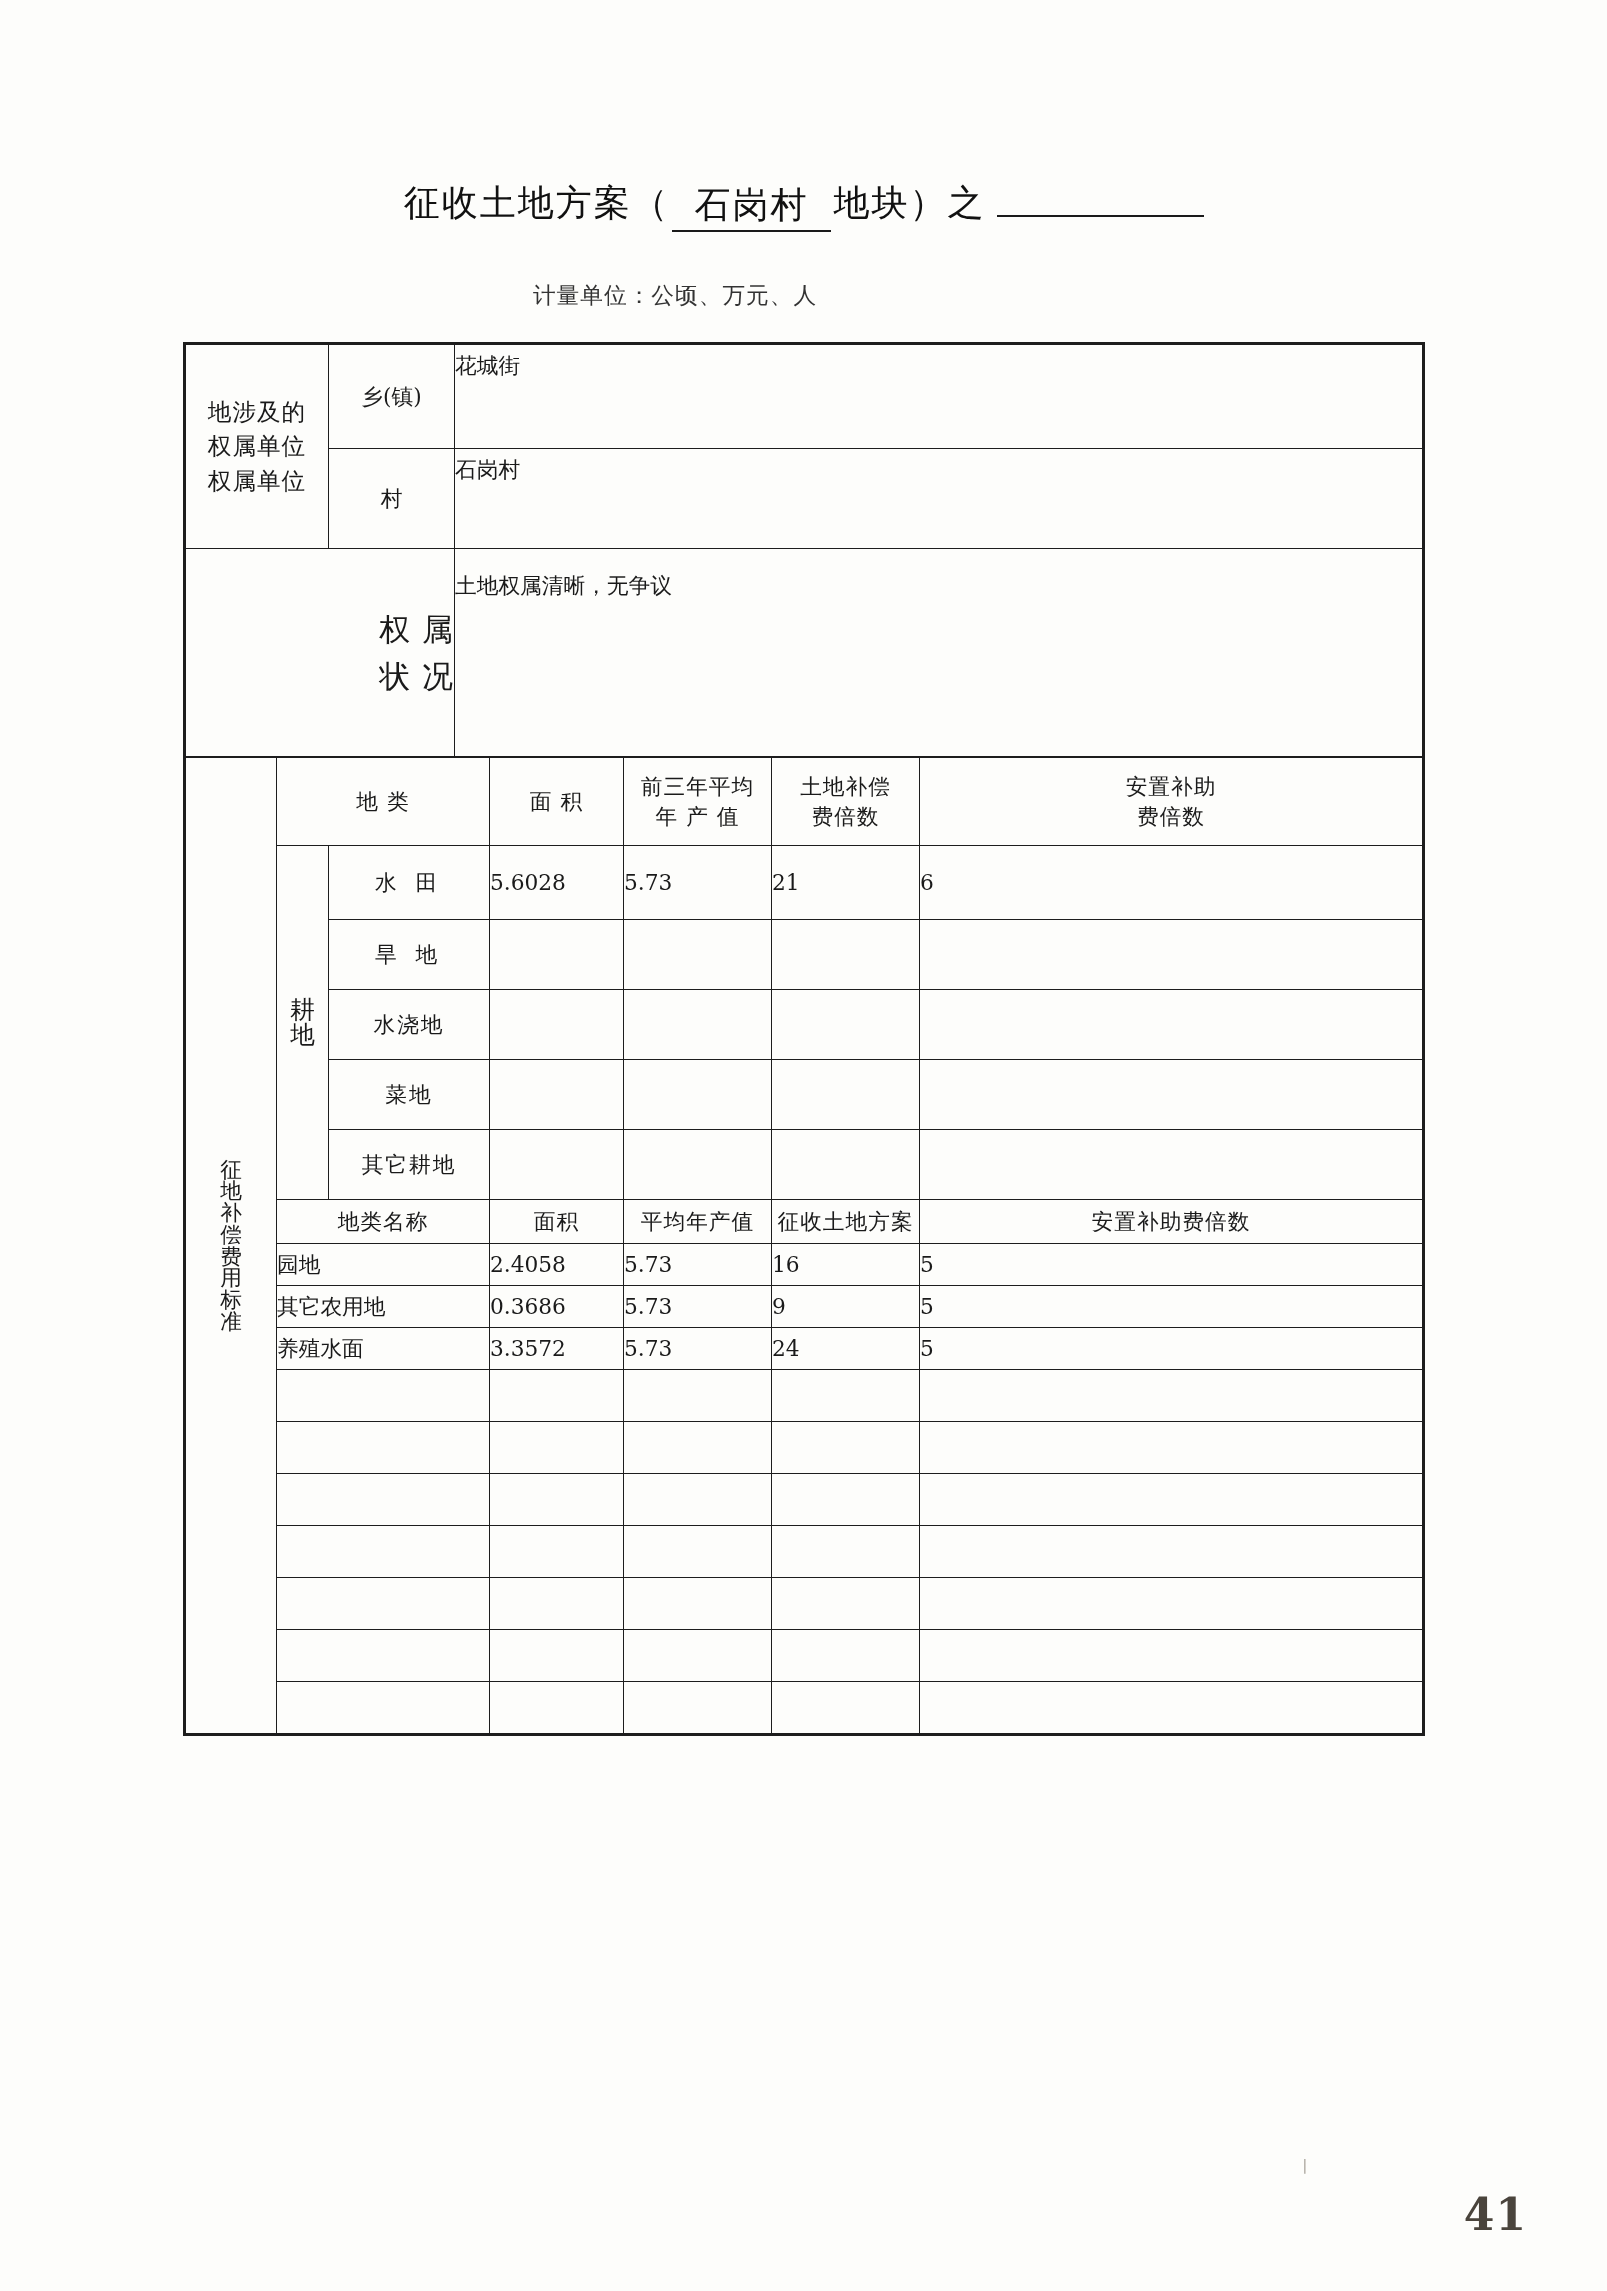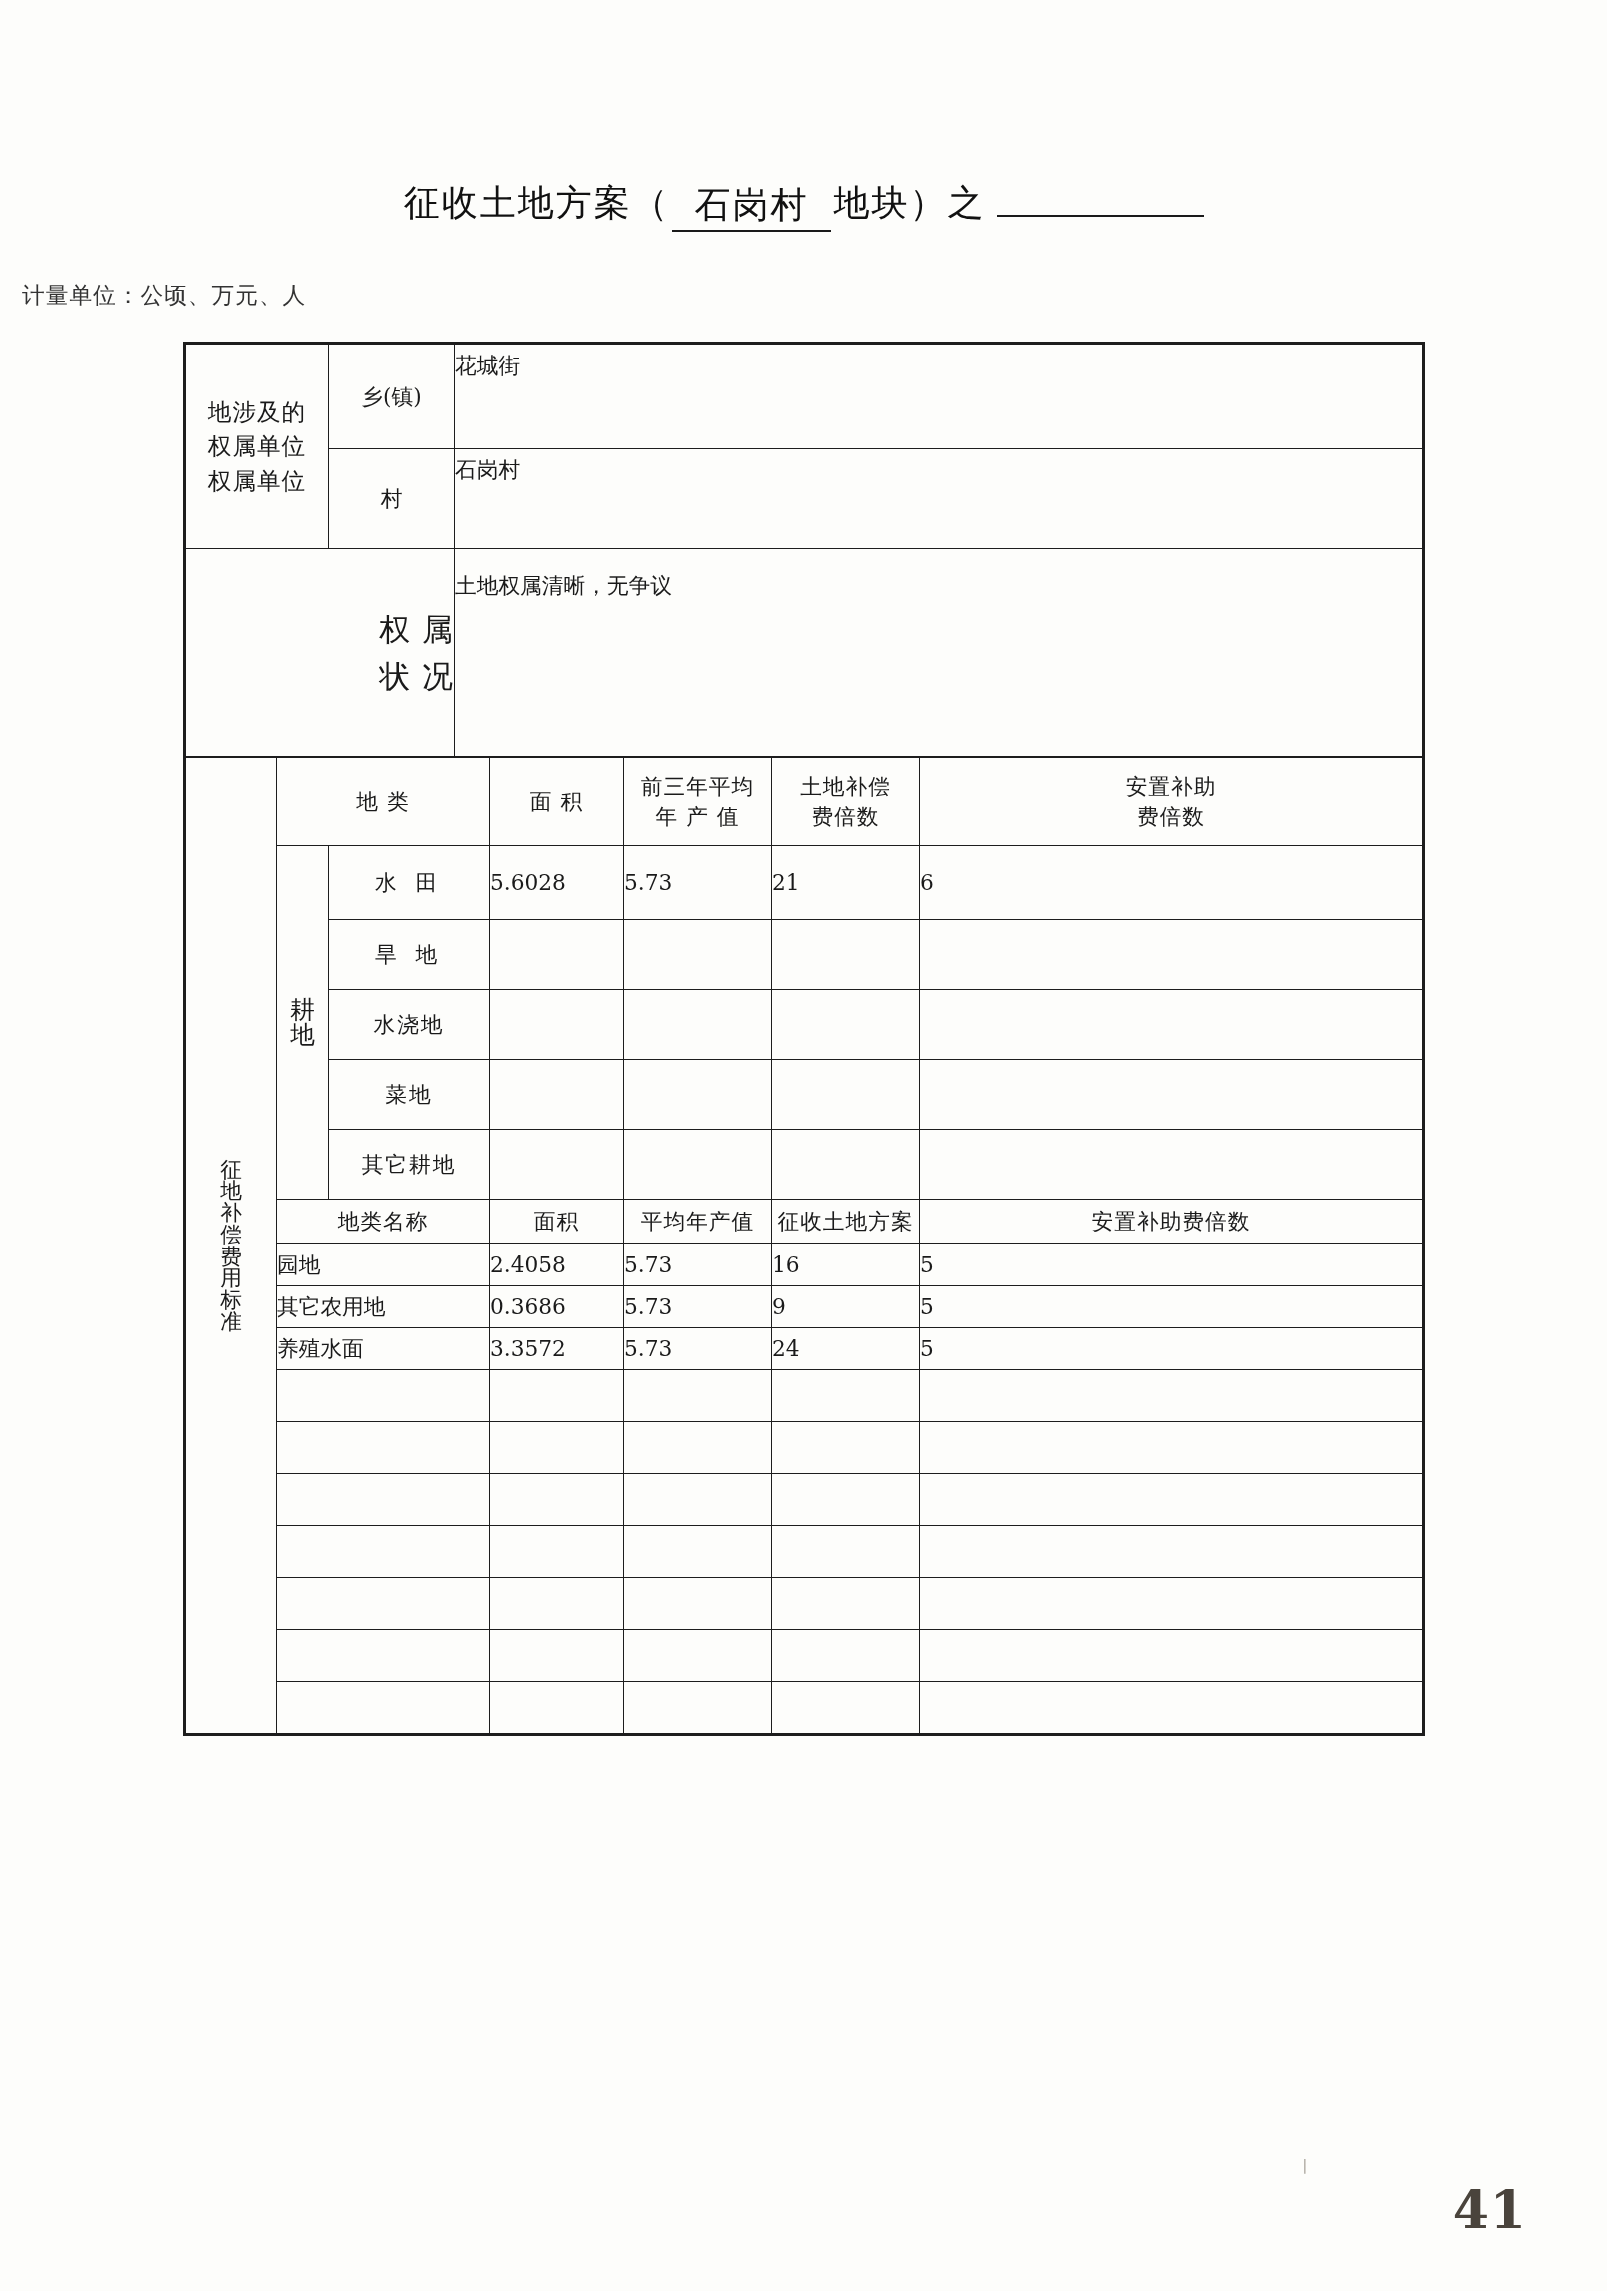--- a/index.html
+++ b/index.html
@@ -52,26 +52,25 @@
     vertical-align: -2px;
     margin-left: 11.8px;
     height: 29.6px;
   }
 
   .units-line {
     position: absolute;
     left: 0;
     top: 280px;
     width: 1350px;
-    text-align: left;
+    text-align: center;
     font-family: "DejaVu Serif", "Liberation Serif", serif;
     font-size: 22.7px;
     letter-spacing: 1px;
     color: #333;
-    padding-left: 22px;
   }
 
   
   .sheet {
     position: absolute;
     left: 183px;
     top: 342px;
     width: 1242px;
     border: 2px solid #1d1d1d;
     box-sizing: border-box;
@@ -145,21 +144,21 @@
     height: 100%;
     font-size: 24.6px;
   }
 
   
   .page-no {
     position: absolute;
     right: 81px;
     bottom: 51px;
     font-family: "DejaVu Serif", "Liberation Serif", serif;
-    font-size: 52px;
+    font-size: 44px;
     font-weight: 700;
     color: #4a443c;
     letter-spacing: 1px;
   }
   .stray-mark {
     position: absolute;
     font-size: 14.8px;
     color: #8a8378;
   }
 </style>

